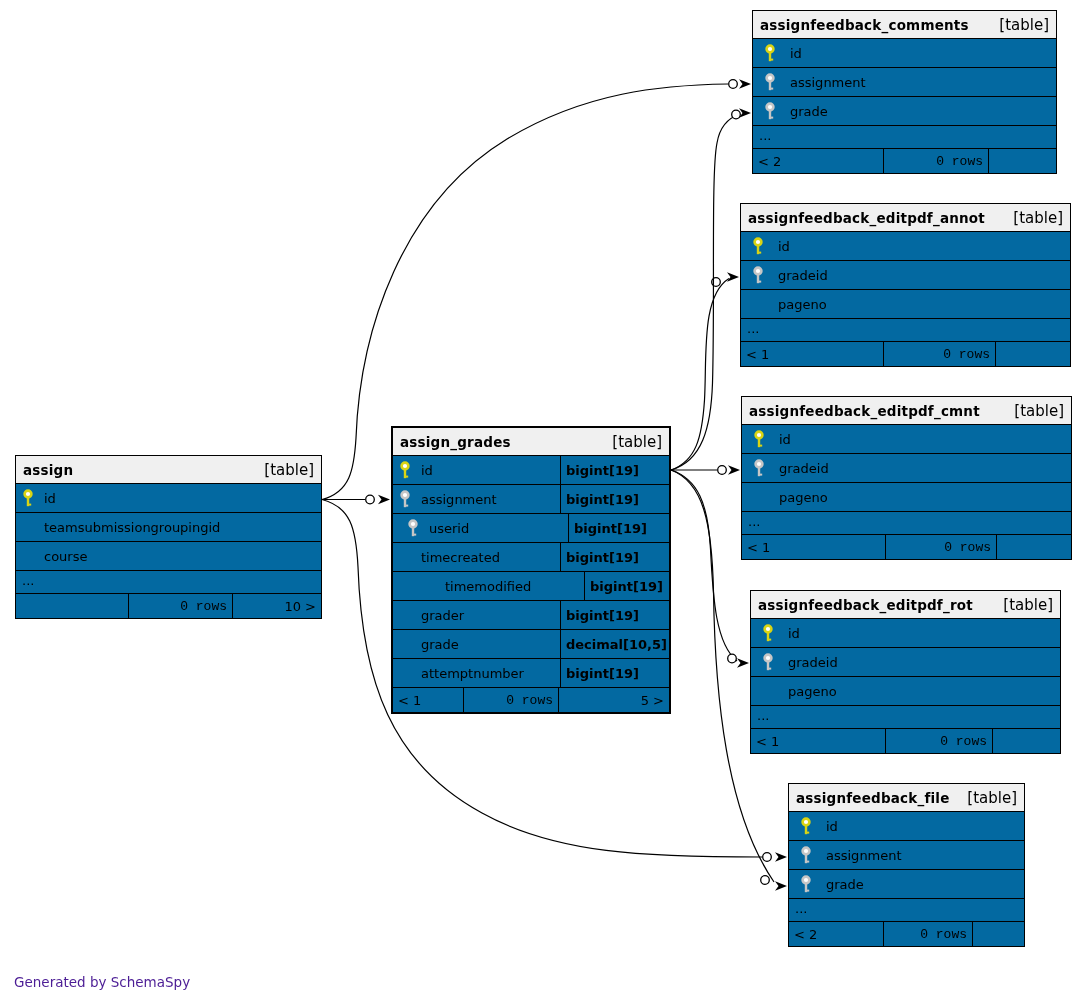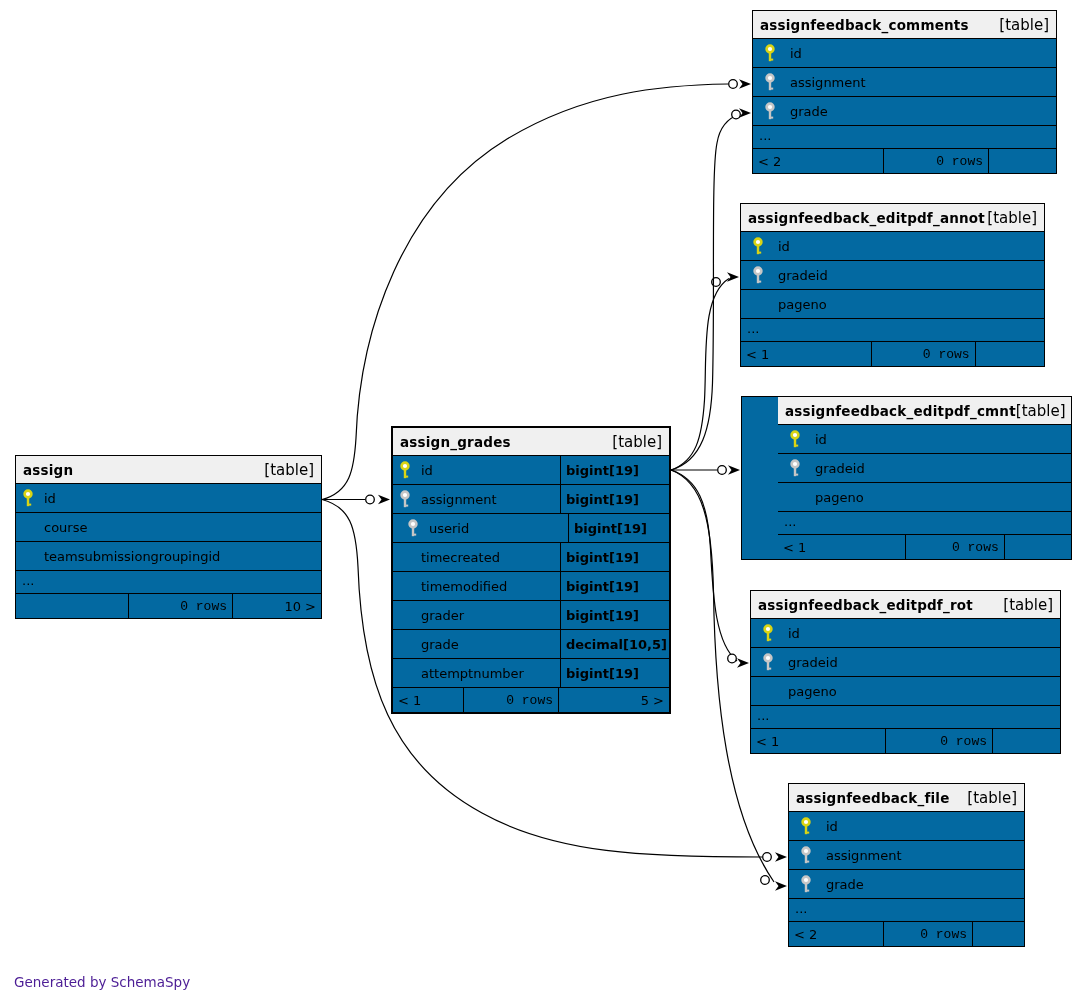--- a/index.html
+++ b/index.html
@@ -114,27 +114,27 @@
                 <line x1="6" y1="8.4" x2="6" y2="17.2" stroke="#d9d414" stroke-width="2.4"></line>
                 <line x1="6" y1="15.6" x2="9.2" y2="15.6" stroke="#d9d414" stroke-width="2"></line>
               </svg>
             </span>
             <span class="col-name">id</span>
           </div>
         </div>
         <div class="tbl-row">
           <div class="name-cell">
             <span class="key-icon"></span>
+            <span class="col-name">teamsubmissiongroupingid</span>
+          </div>
+        </div>
+        <div class="tbl-row">
+          <div class="name-cell">
+            <span class="key-icon"></span>
             <span class="col-name">course</span>
-          </div>
-        </div>
-        <div class="tbl-row">
-          <div class="name-cell">
-            <span class="key-icon"></span>
-            <span class="col-name">teamsubmissiongroupingid</span>
           </div>
         </div>
         <div class="ellipsis-row">...</div>
         <div class="tbl-footer">
           <div class="f-cell f-left" style="width: 112px;"></div>
           <div class="f-cell f-center" style="width: 104px;">0 rows</div>
           <div class="f-cell f-right" style="width: 89px;">10 &gt;</div>
         </div>
       </div>
       <div class="db-table emphasized" style="left: 391px; top: 426px; width: 280px;">
@@ -182,21 +182,21 @@
           <div class="type-cell">bigint[19]</div>
         </div>
         <div class="tbl-row">
           <div class="name-cell fixed" style="width: 167px;">
             <span class="key-icon"></span>
             <span class="col-name">timecreated</span>
           </div>
           <div class="type-cell">bigint[19]</div>
         </div>
         <div class="tbl-row">
-          <div class="name-cell fixed" style="width: 167px;">
+          <div class="name-cell fixed" style="width: 167px; margin-left: 24px;">
             <span class="key-icon"></span>
             <span class="col-name">timemodified</span>
           </div>
           <div class="type-cell">bigint[19]</div>
         </div>
         <div class="tbl-row">
           <div class="name-cell fixed" style="width: 167px;">
             <span class="key-icon"></span>
             <span class="col-name">grader</span>
           </div>
@@ -263,21 +263,21 @@
             <span class="col-name">grade</span>
           </div>
         </div>
         <div class="ellipsis-row">...</div>
         <div class="tbl-footer">
           <div class="f-cell f-left" style="width: 130px;">&lt; 2</div>
           <div class="f-cell f-center" style="width: 105px;">0 rows</div>
           <div class="f-cell f-right" style="width: 68px;"></div>
         </div>
       </div>
-      <div class="db-table wide-indent" style="left: 740px; top: 203px; width: 305px;">
+      <div class="db-table wide-indent" style="left: 740px; top: 203px; width: 331px;">
         <div class="tbl-header">
           <span class="tbl-name">assignfeedback_editpdf_annot</span>
           <span class="tbl-tag">[table]</span>
         </div>
         <div class="tbl-row">
           <div class="name-cell">
             <span class="key-icon">
               <svg width="13" height="19" viewBox="0 0 13 19">
                 <circle cx="6" cy="5" r="3.4" fill="#fff" stroke="#d9d414" stroke-width="2.6"></circle>
                 <line x1="6" y1="8.4" x2="6" y2="17.2" stroke="#d9d414" stroke-width="2.4"></line>
@@ -305,21 +305,21 @@
             <span class="col-name">pageno</span>
           </div>
         </div>
         <div class="ellipsis-row">...</div>
         <div class="tbl-footer">
           <div class="f-cell f-left" style="width: 142px;">&lt; 1</div>
           <div class="f-cell f-center" style="width: 112px;">0 rows</div>
           <div class="f-cell f-right" style="width: 75px;"></div>
         </div>
       </div>
-      <div class="db-table wide-indent" style="left: 741px; top: 396px; width: 331px; padding-left: 36px;">
+      <div class="db-table wide-indent" style="left: 741px; top: 396px; width: 331px;">
         <div class="tbl-header">
           <span class="tbl-name">assignfeedback_editpdf_cmnt</span>
           <span class="tbl-tag">[table]</span>
         </div>
         <div class="tbl-row">
           <div class="name-cell">
             <span class="key-icon">
               <svg width="13" height="19" viewBox="0 0 13 19">
                 <circle cx="6" cy="5" r="3.4" fill="#fff" stroke="#d9d414" stroke-width="2.6"></circle>
                 <line x1="6" y1="8.4" x2="6" y2="17.2" stroke="#d9d414" stroke-width="2.4"></line>

